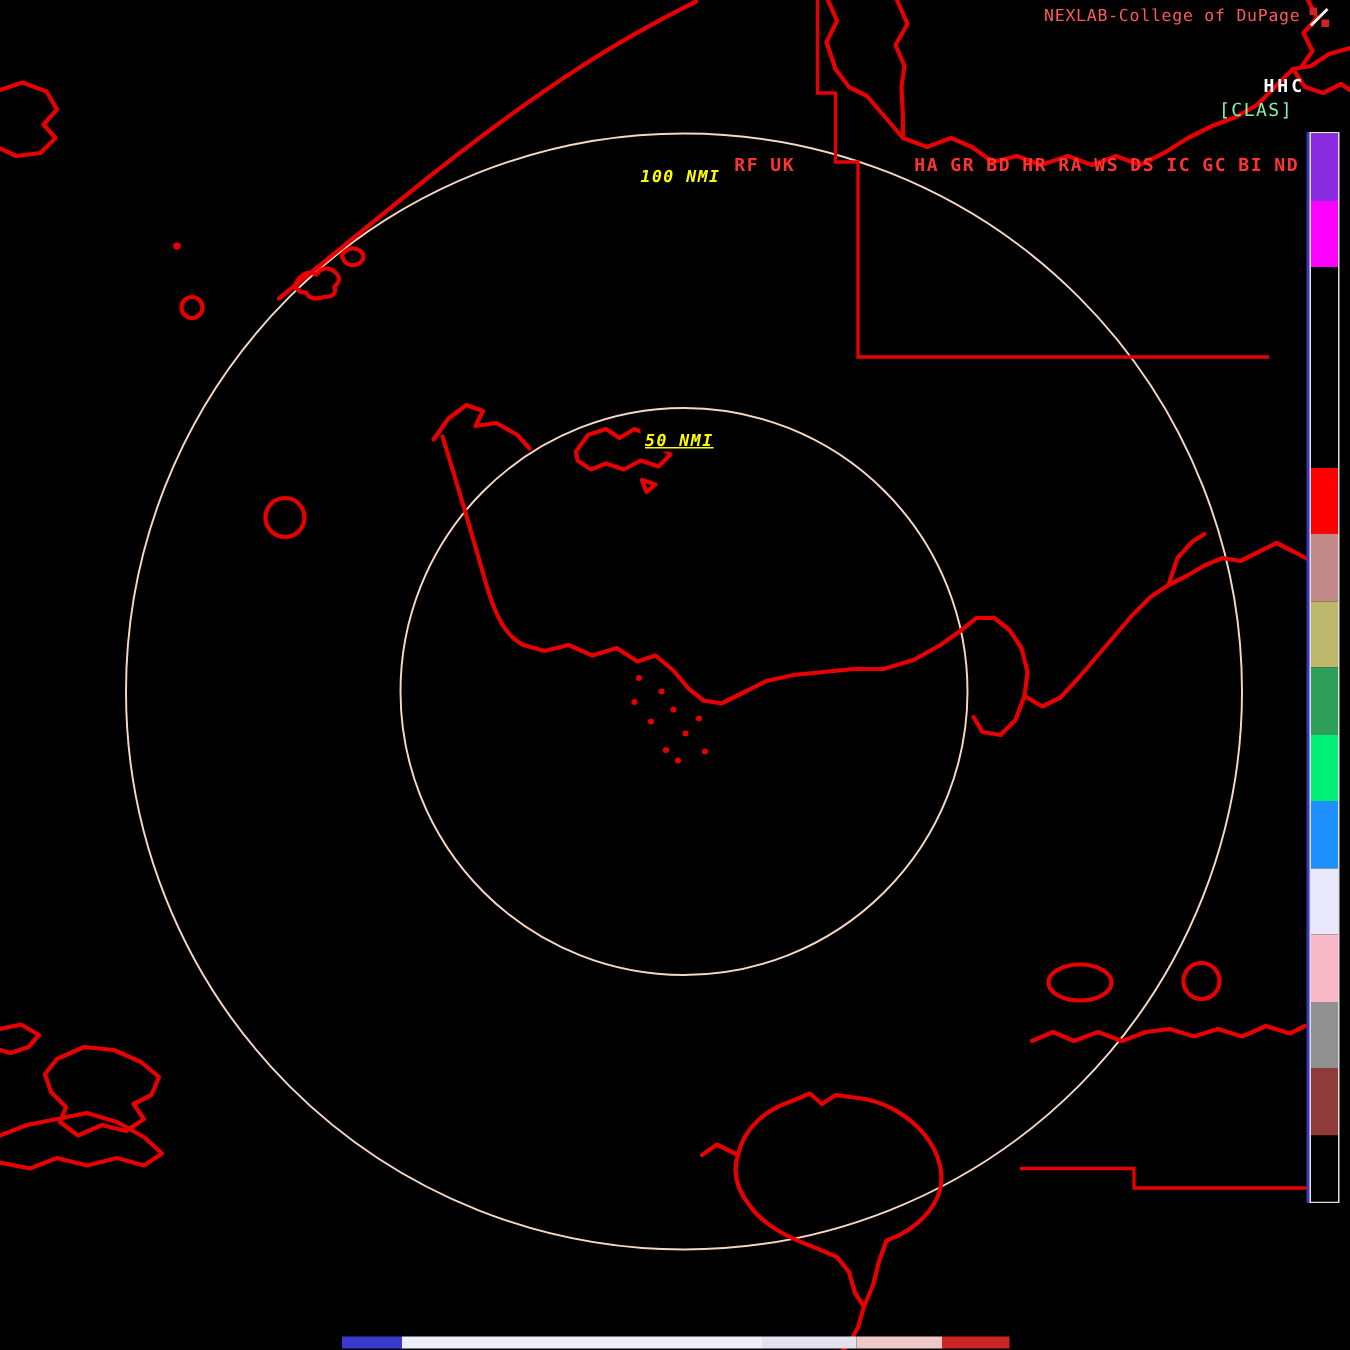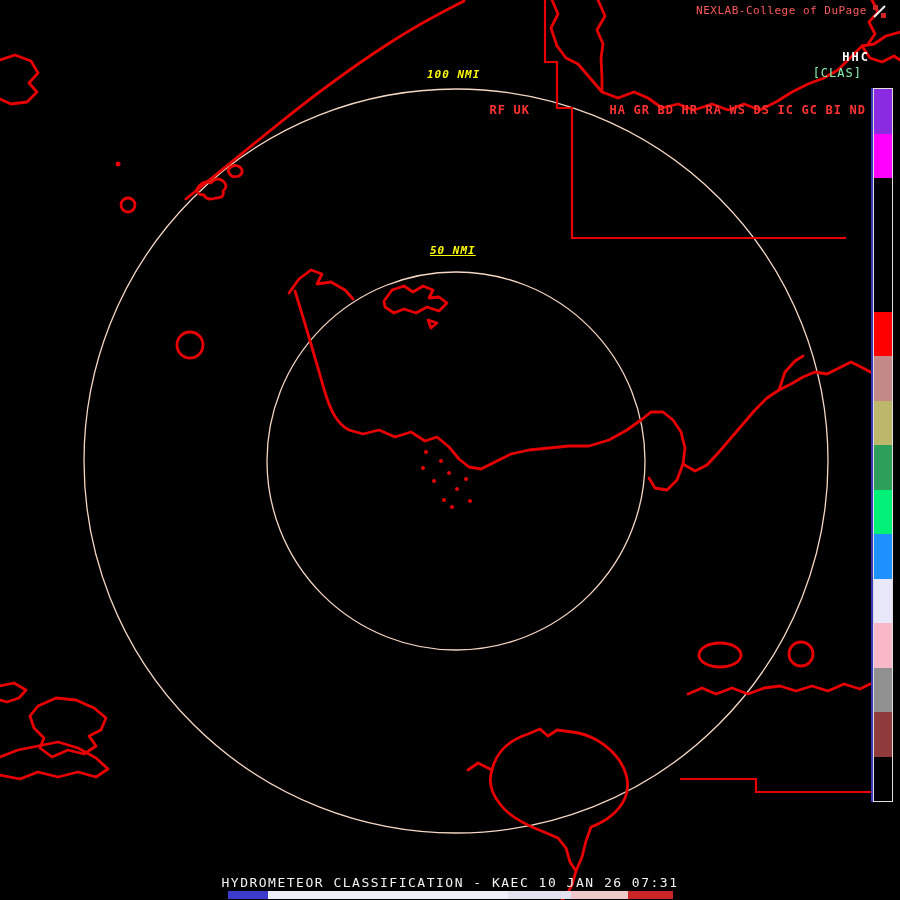--- a/index.html
+++ b/index.html
@@ -4,21 +4,21 @@
 <style>
   html,body{margin:0;padding:0;background:#000;}
   .stage{
     position:relative;width:900px;height:900px;background:#000;overflow:hidden;
     font-family:"DejaVu Sans Mono","Liberation Mono",monospace;
   }
   .map-svg{position:absolute;left:0;top:0;}
   .range-label{
     position:absolute;background:#000;color:#FFFF00;
     font:bold italic 11px "DejaVu Sans Mono",monospace;
-    padding:1px 3px;letter-spacing:1px;white-space:pre;
+    padding:1px 3px;letter-spacing:1px;white-space:pre;margin-top:43px;
   }
   .range-label.outer{left:424px;top:67px;}
   .range-label.inner{left:427px;top:243px;text-decoration:underline;}
   .brand{
     position:absolute;top:4px;right:33px;color:#FF5A5A;
     font-size:11px;letter-spacing:0.5px;white-space:pre;
   }
   .logo{position:absolute;top:4px;right:13px;width:15px;height:15px;}
   .product-code{
     position:absolute;top:50px;right:30px;color:#FFFFFF;
@@ -154,21 +154,20 @@
       <div style="background-color: rgb(0, 240, 120);"></div>
       <div style="background-color: rgb(30, 144, 255);"></div>
       <div style="background-color: rgb(232, 232, 250);"></div>
       <div style="background-color: rgb(248, 184, 200);"></div>
       <div style="background-color: rgb(144, 144, 144);"></div>
       <div style="background-color: rgb(143, 59, 59);"></div>
       <div style="background-color: rgb(0, 0, 0);"></div>
     </div>
   </div>
 
-  <div class="footer-title">HYDROMETEOR CLASSIFICATION - KAEC 10 JAN 26 07:31</div>
   <div class="footer-bar">
     <div class="fb-1" style="background-color: rgb(58, 58, 204);"></div>
     <div class="fb-2" style="background-color: rgb(238, 238, 248);"></div>
     <div class="fb-3" style="background-color: rgb(227, 227, 240);"></div>
     <div class="fb-4" style="background-color: rgb(239, 201, 201);"></div>
     <div class="fb-5" style="background-color: rgb(204, 37, 37);"></div>
   </div>
 
 </div>
 

